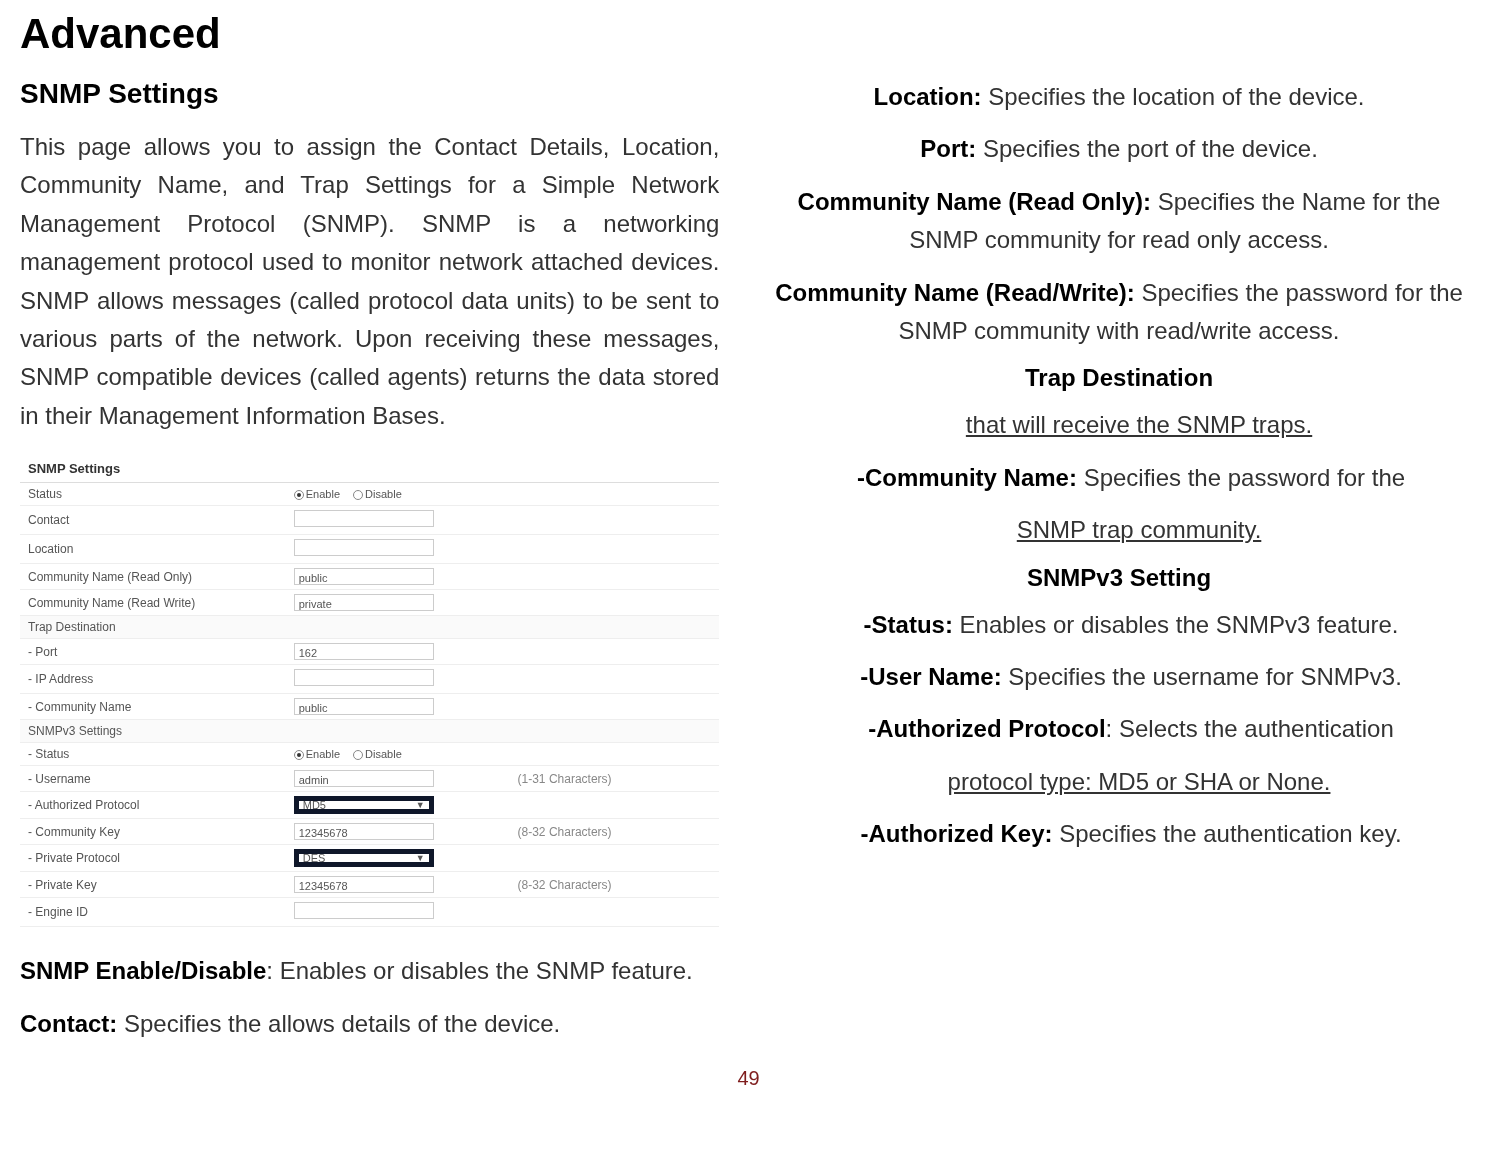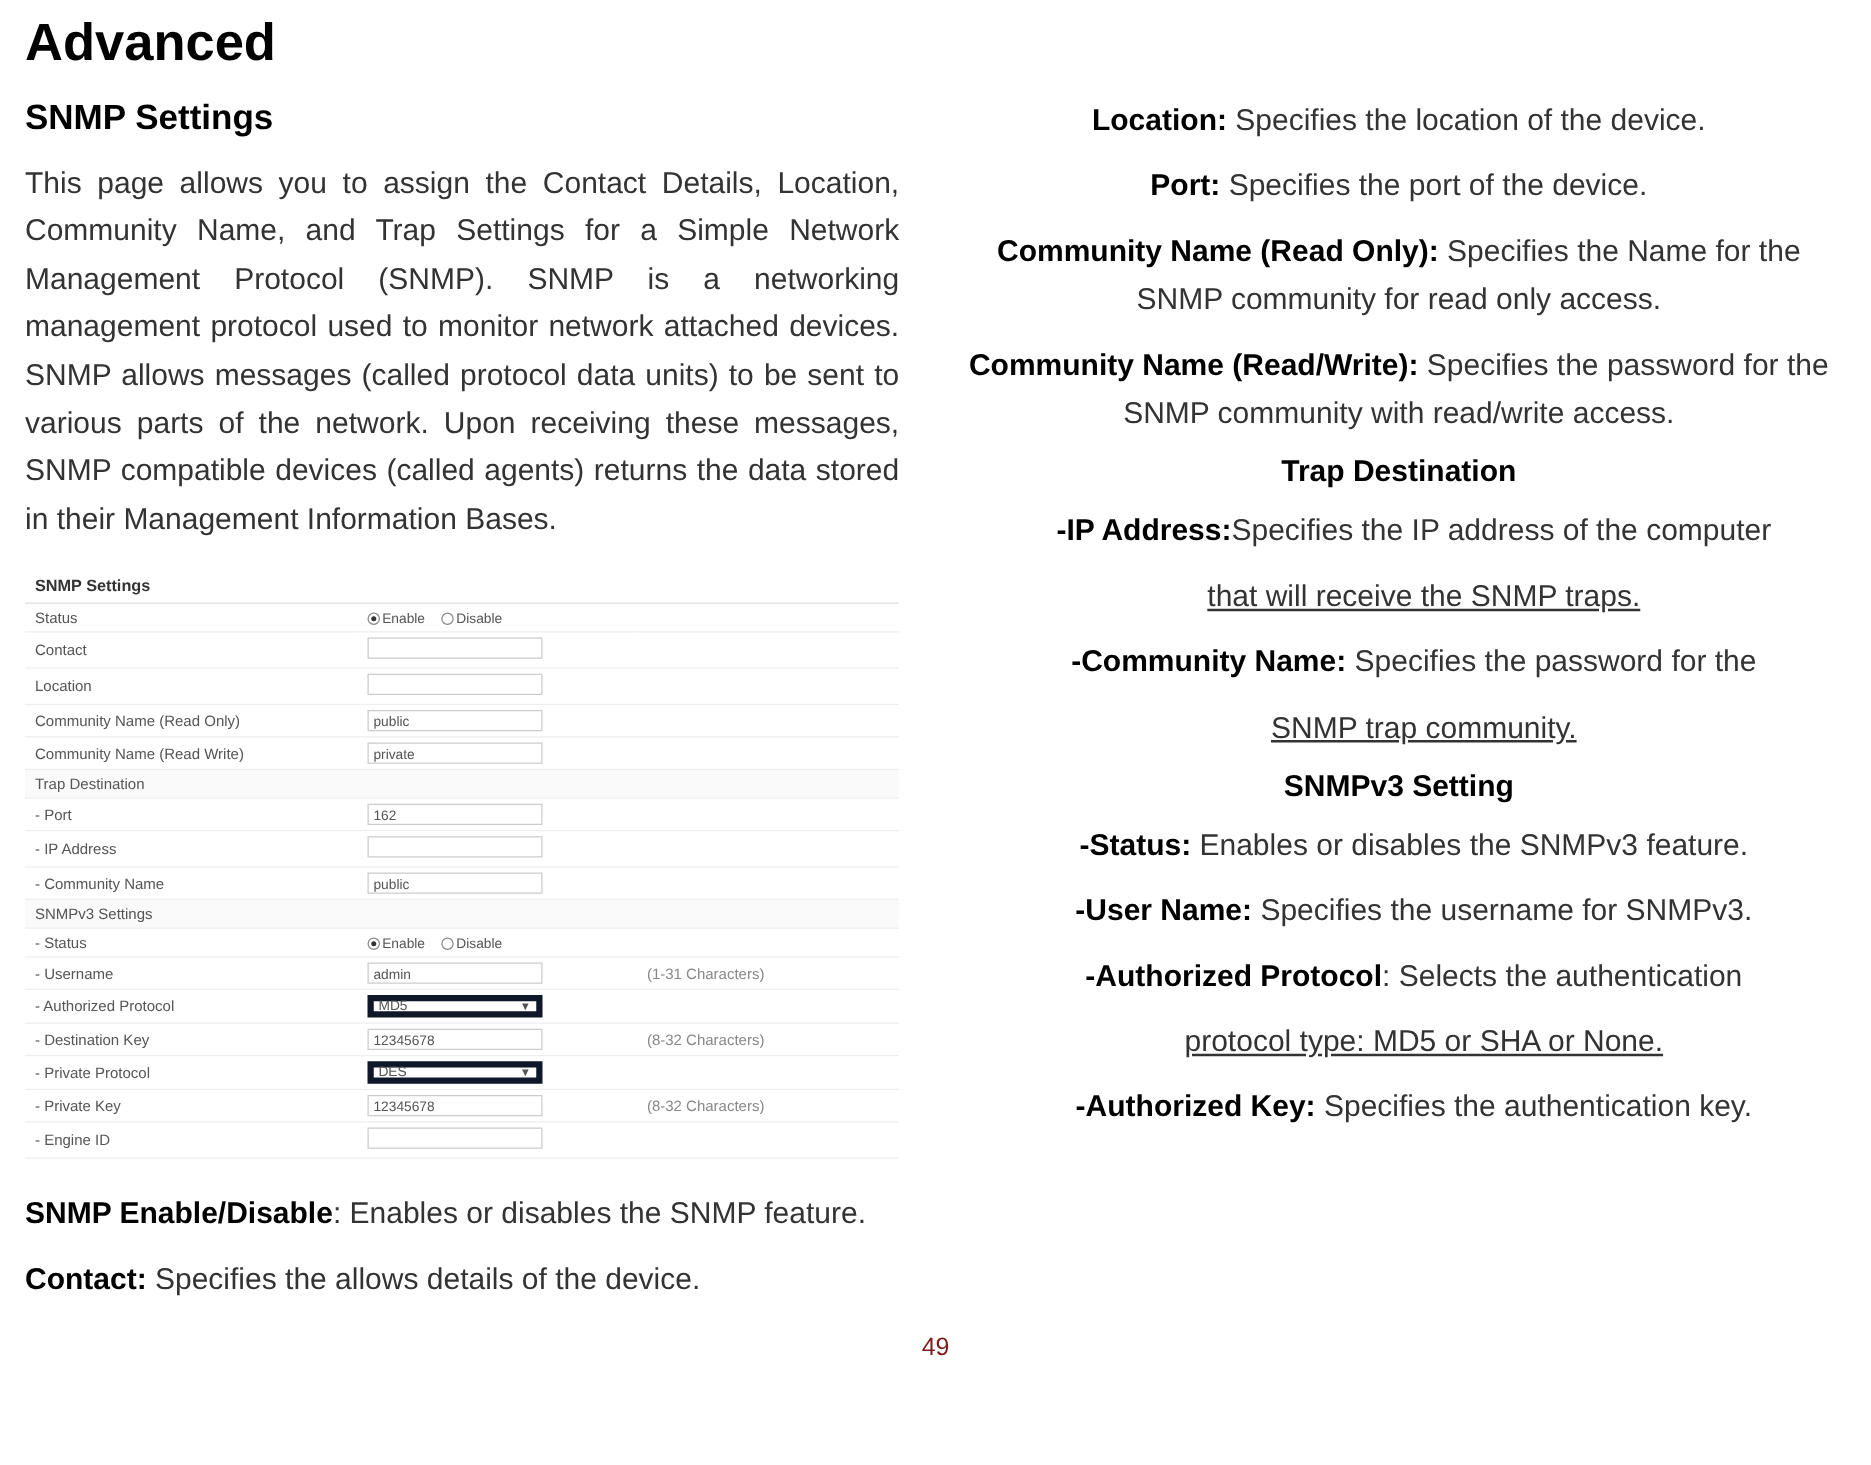--- a/index.html
+++ b/index.html
@@ -250,21 +250,21 @@
       <tr>
         <td class="label">- Authorized Protocol</td>
         <td class="value" colspan="2">
           <span class="select-box">
             <span>MD5</span>
             <span class="caret">▼</span>
           </span>
         </td>
       </tr>
       <tr>
-        <td class="label">- Destination Key</td>
+        <td class="label">- Community Key</td>
         <td class="value"><span class="input-box">12345678</span></td>
         <td class="hint">(8-32 Characters)</td>
       </tr>
       <tr>
         <td class="label">- Private Protocol</td>
         <td class="value" colspan="2">
           <span class="select-box">
             <span>DES</span>
             <span class="caret">▼</span>
           </span>
@@ -297,23 +297,20 @@
     <p class="def-line">
       <span class="bold">Port:</span><span> Specifies the port of the device.</span>
     </p>
     <p class="def-line">
       <span class="bold">Community Name (Read Only):</span><span> Specifies the Name for the SNMP community for read only access.</span>
     </p>
     <p class="def-line">
       <span class="bold">Community Name (Read/Write):</span><span> Specifies the password for the SNMP community with read/write access.</span>
     </p>
     <p class="sub-heading">Trap Destination</p>
-    <p class="sub-def">
-      <span class="bold">-IP Address:</span><span>Specifies the IP address of the computer</span>
-    </p>
     <p class="sub-continue">that will receive the SNMP traps.</p>
     <p class="sub-def">
       <span class="bold">-Community Name:</span><span> Specifies the password for the</span>
     </p>
     <p class="sub-continue">SNMP trap community.</p>
     <p class="sub-heading">SNMPv3 Setting</p>
     <p class="sub-def">
       <span class="bold">-Status:</span><span> Enables or disables the SNMPv3 feature.</span>
     </p>
     <p class="sub-def">

